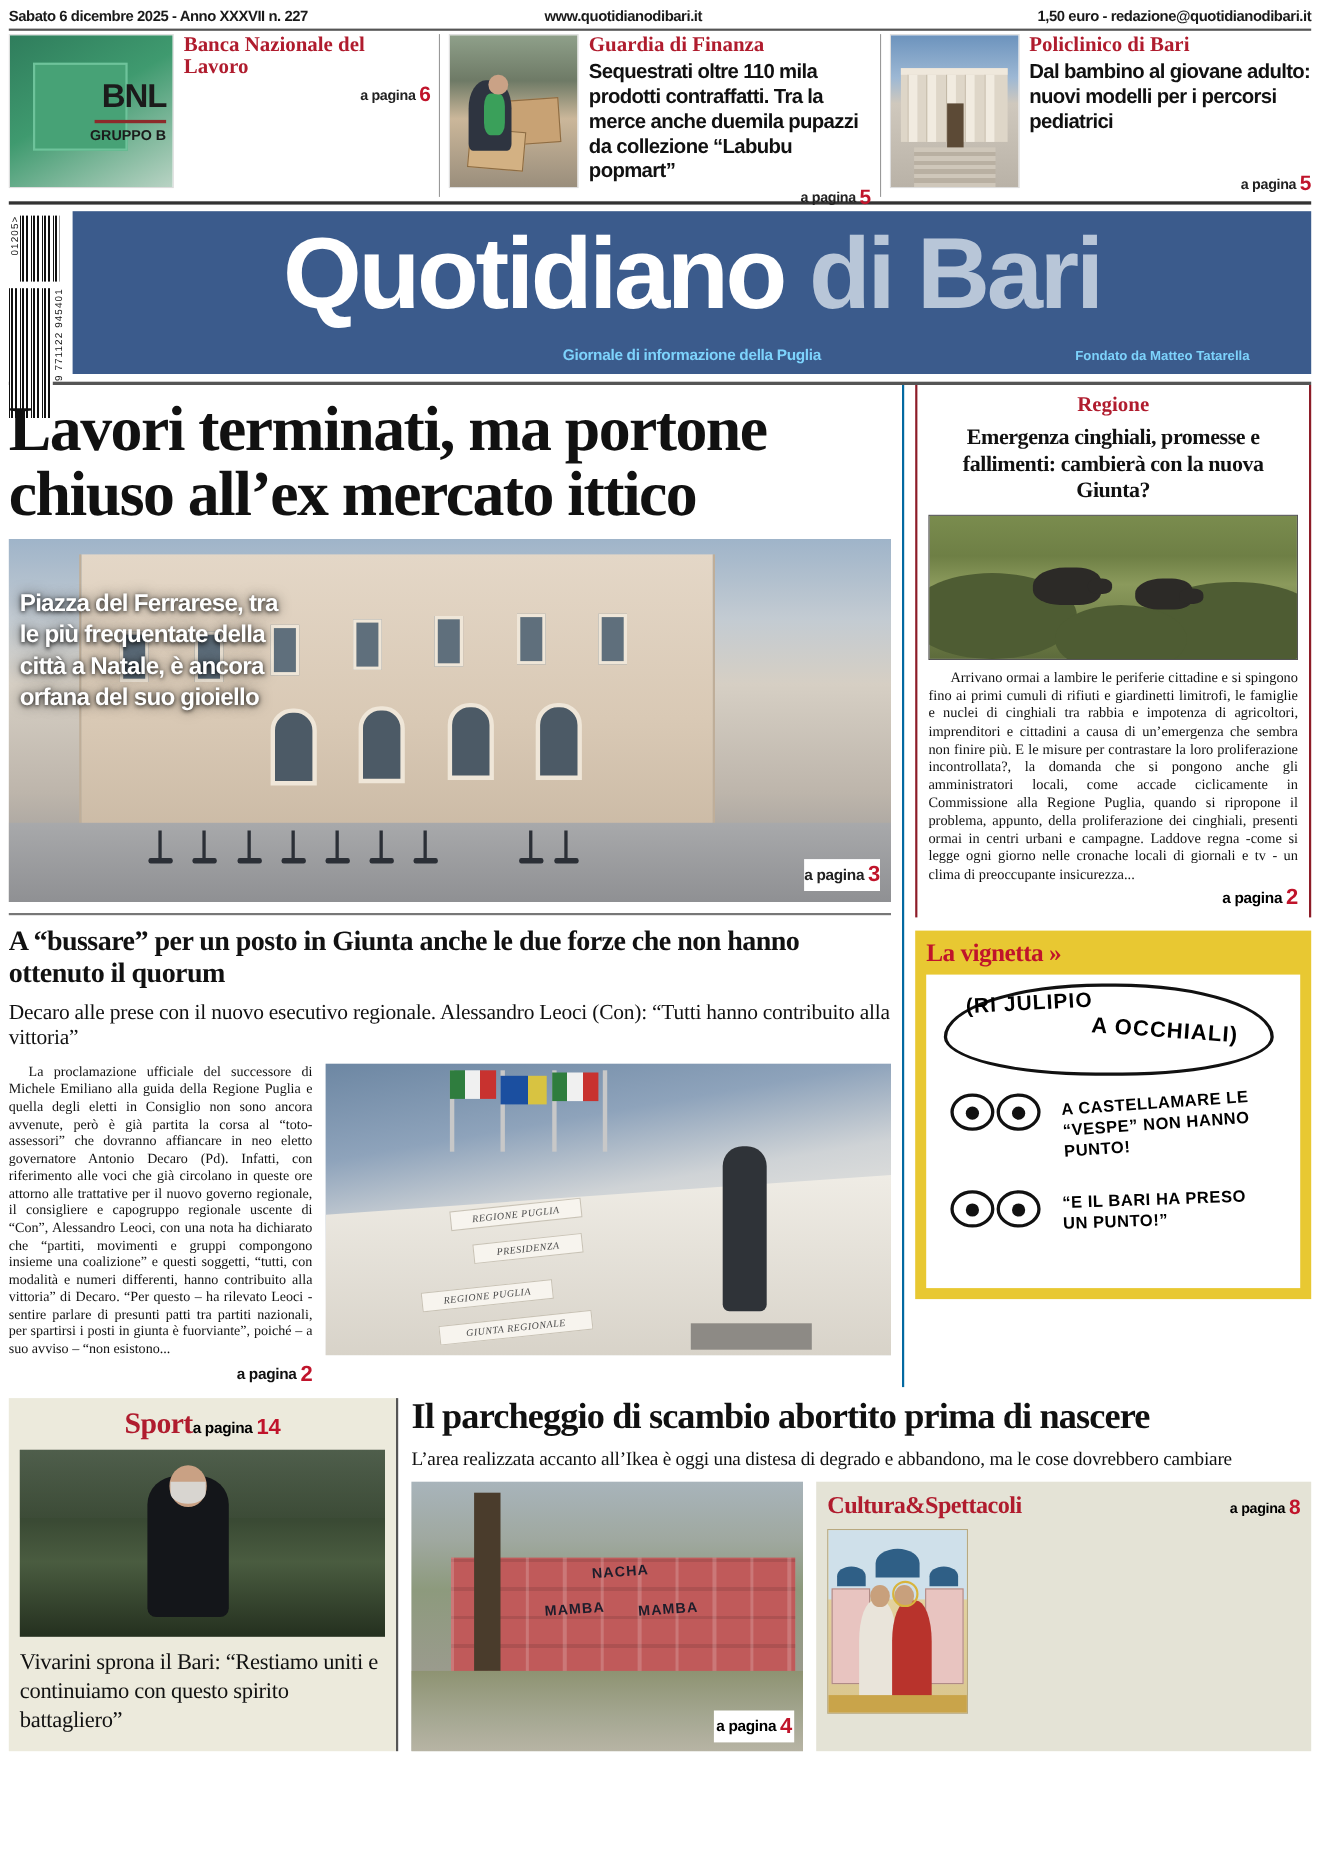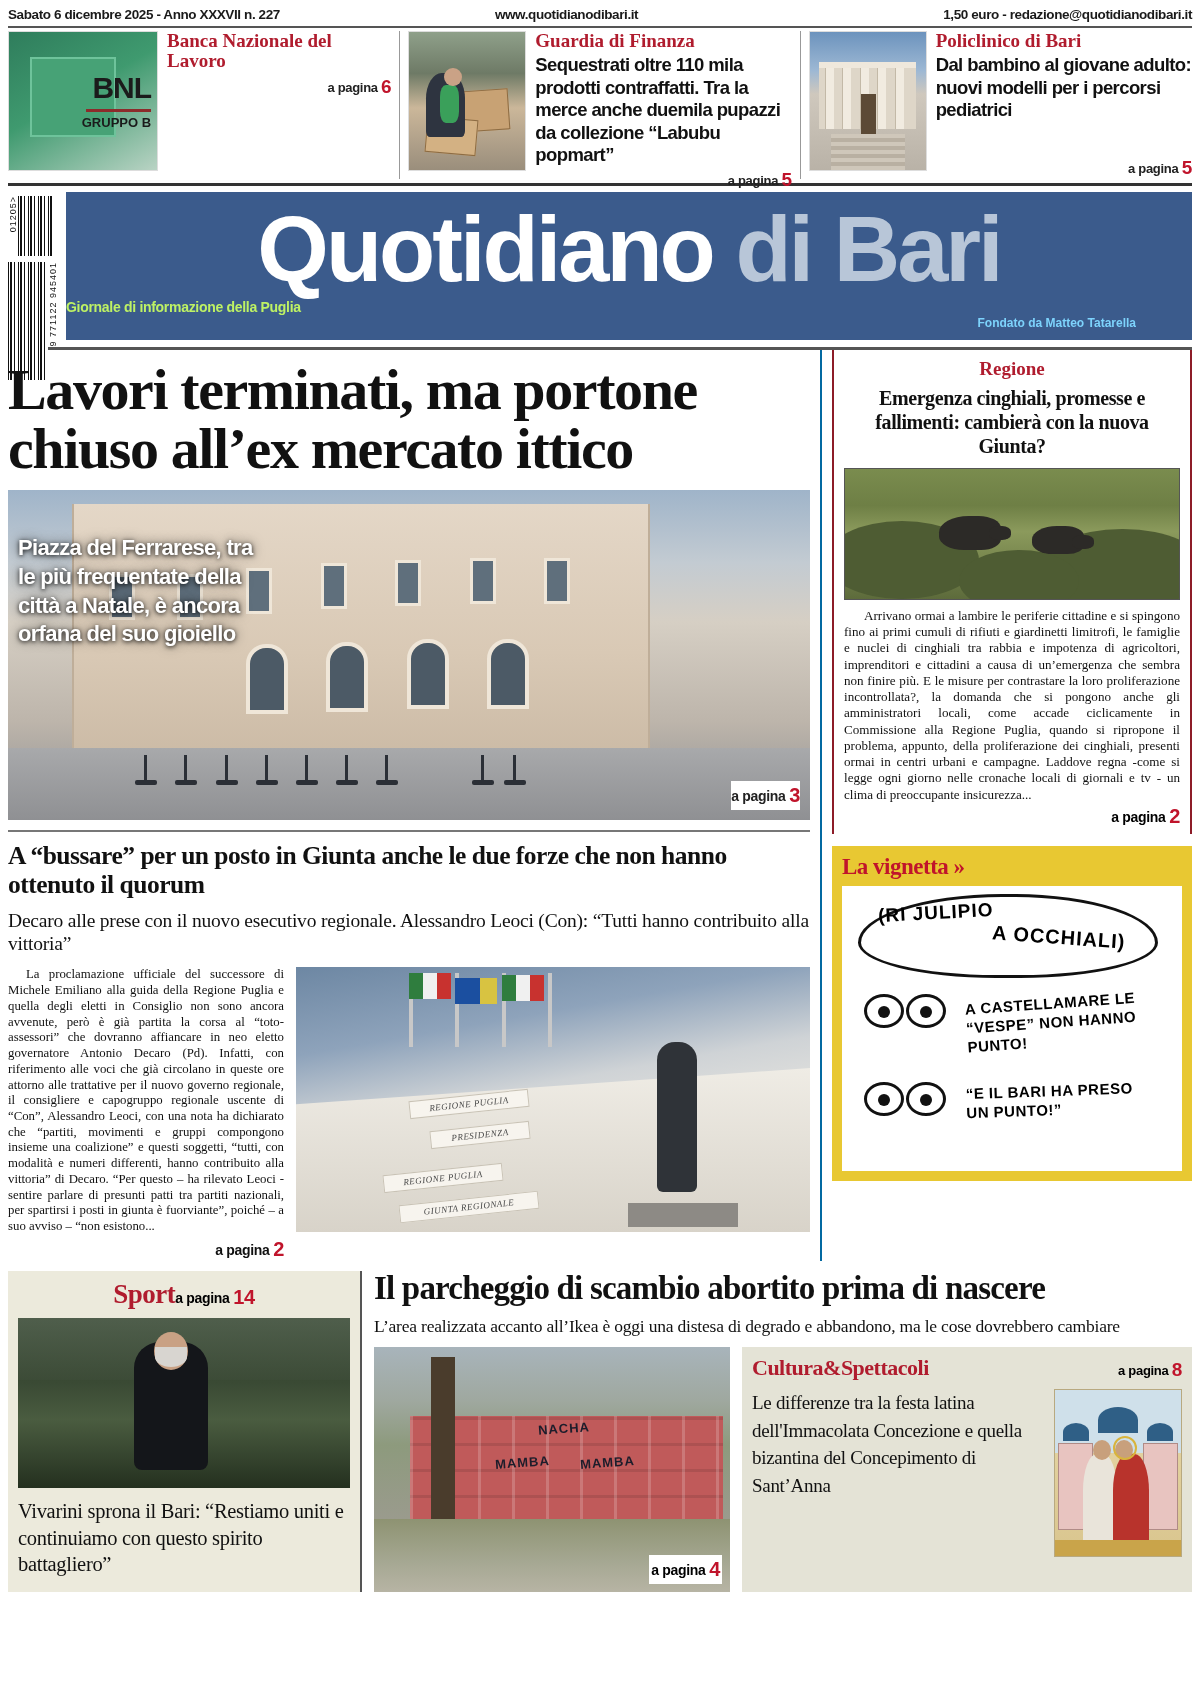--- a/index.html
+++ b/index.html
@@ -85,22 +85,22 @@
     flex:1 1 auto; background:#3b5b8c; position:relative; height:148px; overflow:hidden;
   }
   .mh-title {
     position:absolute; left:0; right:0; top: 14px; text-align:center;
     font-family:"Liberation Sans", sans-serif; font-weight:800;
     font-size: 92px; line-height: 0.95; letter-spacing:-3px; white-space:nowrap;
   }
   .mh-q { color:#ffffff; }
   .mh-di { color:#b8c6d8; }
   .mh-sub {
-    position:absolute; left:0; right:0; bottom:25px; 
-    color:#bef264; font-size:14px; font-weight:700; font-family:"Liberation Sans",sans-serif;
+    position:absolute; left:0; right:0; bottom:10px; text-align:center;
+    color:#7dd3fc; font-size:14px; font-weight:700; font-family:"Liberation Sans",sans-serif;
     letter-spacing:-0.3px;
   }
   .mh-founder {
     position:absolute; right:56px; bottom:10px;
     color:#7dd3fc; font-size:12px; font-weight:700; font-family:"Liberation Sans",sans-serif;
   }
 
   .rule-masthead { height:3px; background:#555; margin: 5px 8px 0 8px; }
 
   
@@ -539,21 +539,20 @@
 
         <div class="cultura">
           <div class="cul-hdr">
             <div class="cul-title">Cultura&amp;Spettacoli</div>
             <div class="cul-page">
               <span>a pagina</span>
               <b>8</b>
             </div>
           </div>
           <div class="cul-body">
-            <div class="cul-txt">Le differenze tra la festa latina dell'Immacolata Concezione e quella bizantina del Concepimento di Sant’Anna</div>
             <div class="cul-icon">
               <div class="ic-sky"></div>
               <div class="ic-dome" style="left:34%; top:10%; width:40px; height:26px;"></div>
               <div class="ic-dome" style="left:6%; top:20%; width:26px; height:18px;"></div>
               <div class="ic-dome" style="right:6%; top:20%; width:26px; height:18px;"></div>
               <div class="ic-bld" style="left:2%; top:32%; width:28%; height:52%;"></div>
               <div class="ic-bld" style="right:2%; top:32%; width:28%; height:52%;"></div>
               <div class="ic-fig-w"></div>
               <div class="ic-fig-r"></div>
               <div class="ic-head1"></div>

